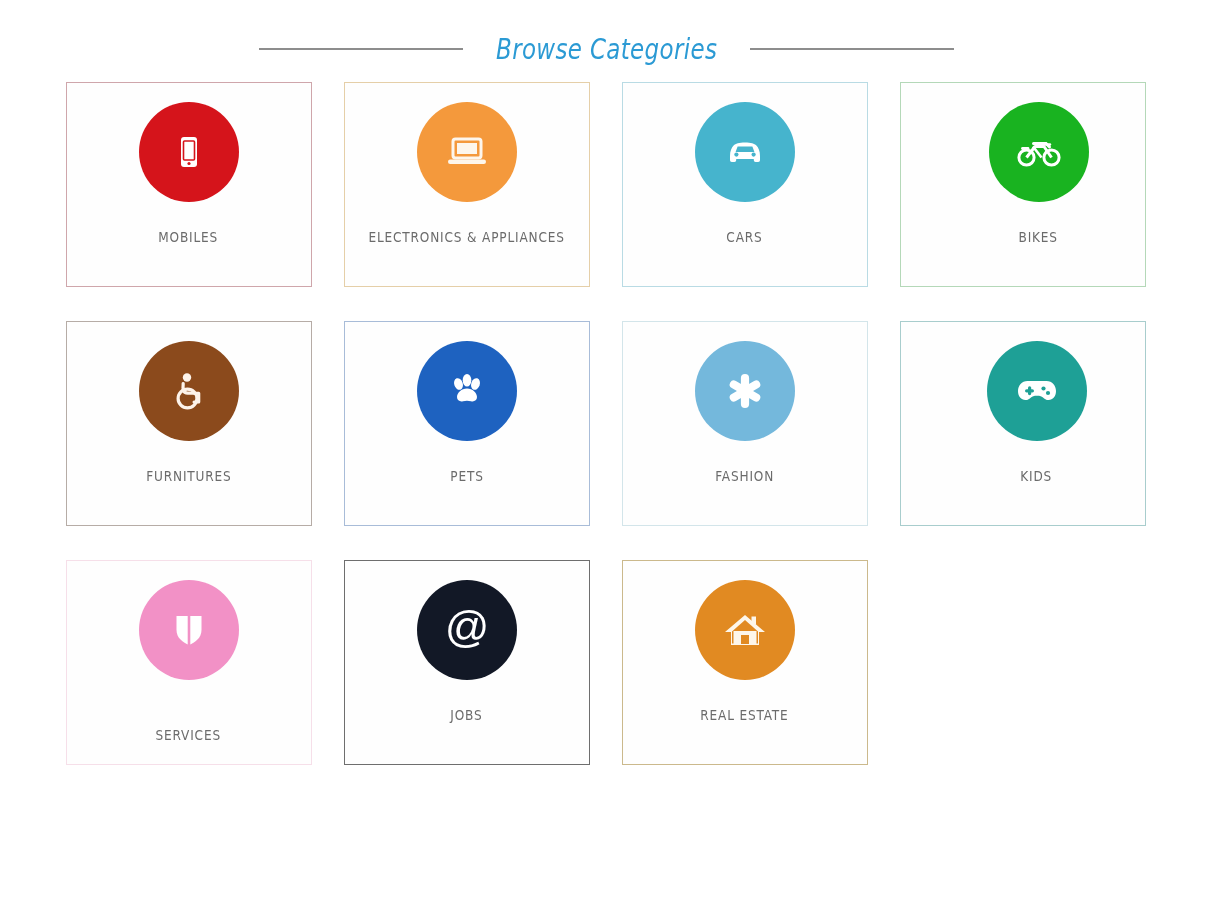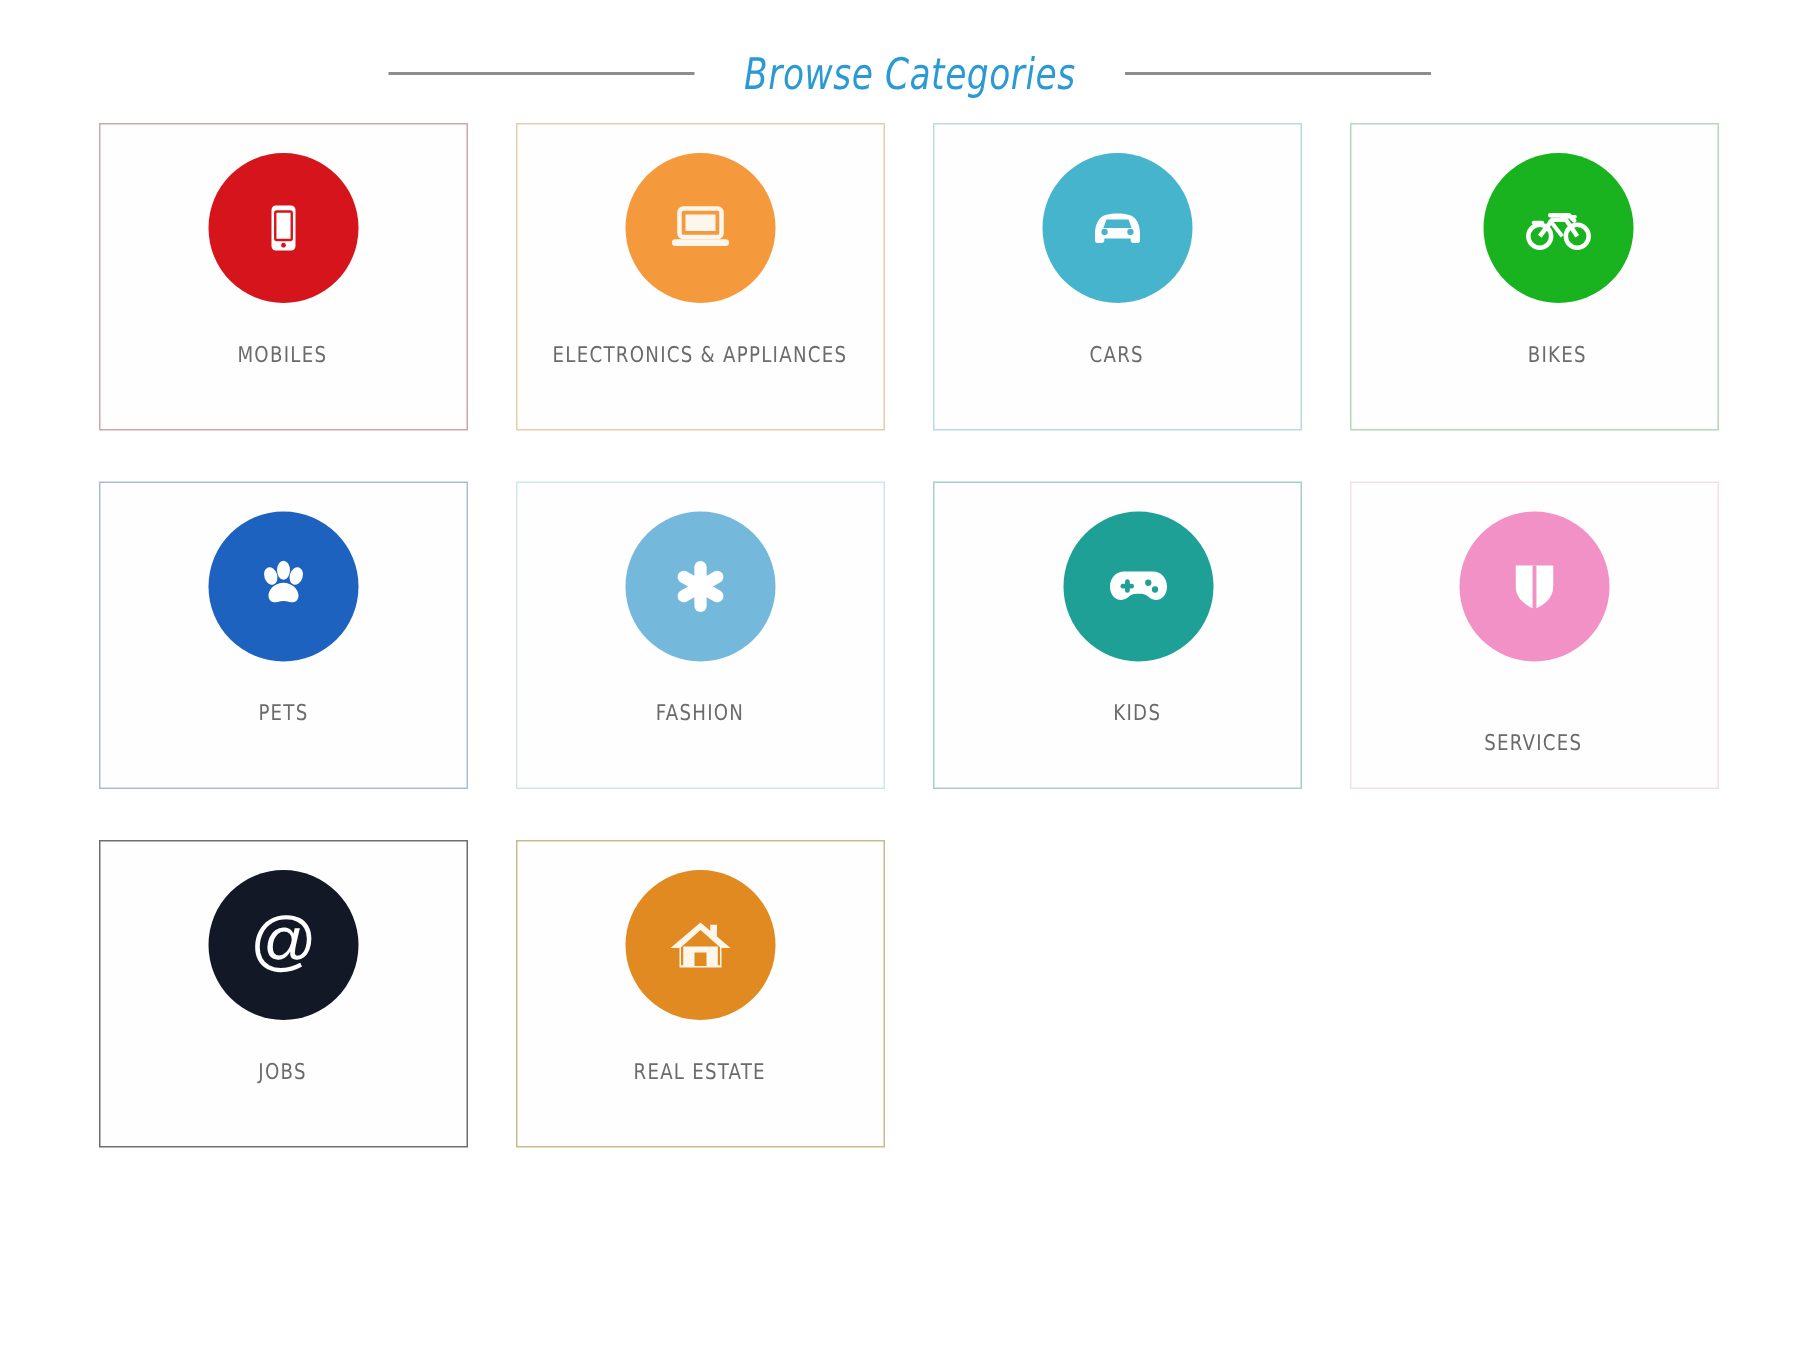--- a/index.html
+++ b/index.html
@@ -138,20 +138,31 @@
         <circle cx="38.5" cy="31.5" r="7.6" fill="none" stroke="#ffffff" stroke-width="3"></circle>
         <path d="M13.5 31.5 L22 20.5 L31 20.5 L38.5 31.5" fill="none" stroke="#ffffff" stroke-width="3" stroke-linejoin="round"></path>
         <path d="M20 20.5 L28.5 31.5" fill="none" stroke="#ffffff" stroke-width="2.6"></path>
         <path d="M20.5 17.5 h12.5 l3.5 3.5" fill="none" stroke="#ffffff" stroke-width="3" stroke-linecap="round"></path>
         <path d="M28 18.5 h9" stroke="#ffffff" stroke-width="2.4" stroke-linecap="round"></path>
         <path d="M9.5 22.5 h5.5" stroke="#ffffff" stroke-width="2.8" stroke-linecap="round"></path>
       </svg>
       </div>
       <div class="category-label">BIKES</div>
     </div>
+    <div class="category-card" style="border-color: rgb(182, 172, 166);">
+      <div class="icon-circle" style="background: rgb(139, 74, 28);">
+        <svg width="42" height="42" viewBox="0 0 42 42" aria-hidden="true">
+        <circle cx="19" cy="7.5" r="4.2" fill="#fdf3ea"></circle>
+        <path d="M15.2 13.5 c0 0-0.5 4.5 0.3 7 c0.7 2.2 2.3 2.6 4.2 2.6 h6.6" fill="none" stroke="#fdf3ea" stroke-width="3.2" stroke-linecap="round"></path>
+        <circle cx="19.5" cy="28.5" r="9.4" fill="none" stroke="#fdf3ea" stroke-width="3.2"></circle>
+        <path d="M26.6 23.3 l4.2 0 l0 8.6 l-4.8 0" fill="none" stroke="#fdf3ea" stroke-width="3" stroke-linecap="round" stroke-linejoin="round"></path>
+      </svg>
+      </div>
+      <div class="category-label">FURNITURES</div>
+    </div>
     <div class="category-card" style="border-color: rgb(168, 188, 216);">
       <div class="icon-circle" style="background: rgb(30, 98, 192);">
         <svg width="44" height="44" viewBox="0 0 44 44" aria-hidden="true">
         <ellipse cx="13.5" cy="15" rx="4.3" ry="6" transform="rotate(-18 13.5 15)" fill="#ffffff"></ellipse>
         <ellipse cx="22" cy="11.2" rx="4.3" ry="6.3" fill="#ffffff"></ellipse>
         <ellipse cx="30.5" cy="15" rx="4.3" ry="6" transform="rotate(18 30.5 15)" fill="#ffffff"></ellipse>
         <path d="M22 19.5 c5.6 0 10 4.4 10 8.6 c0 3.4-3 5-6 4.2 c-1.4-0.4-2.6-0.6-4-0.6 s-2.6 0.2-4 0.6 c-3 0.8-6-0.8-6-4.2 c0-4.2 4.4-8.6 10-8.6 Z" fill="#ffffff"></path>
       </svg>
       </div>
       <div class="category-label">PETS</div>

